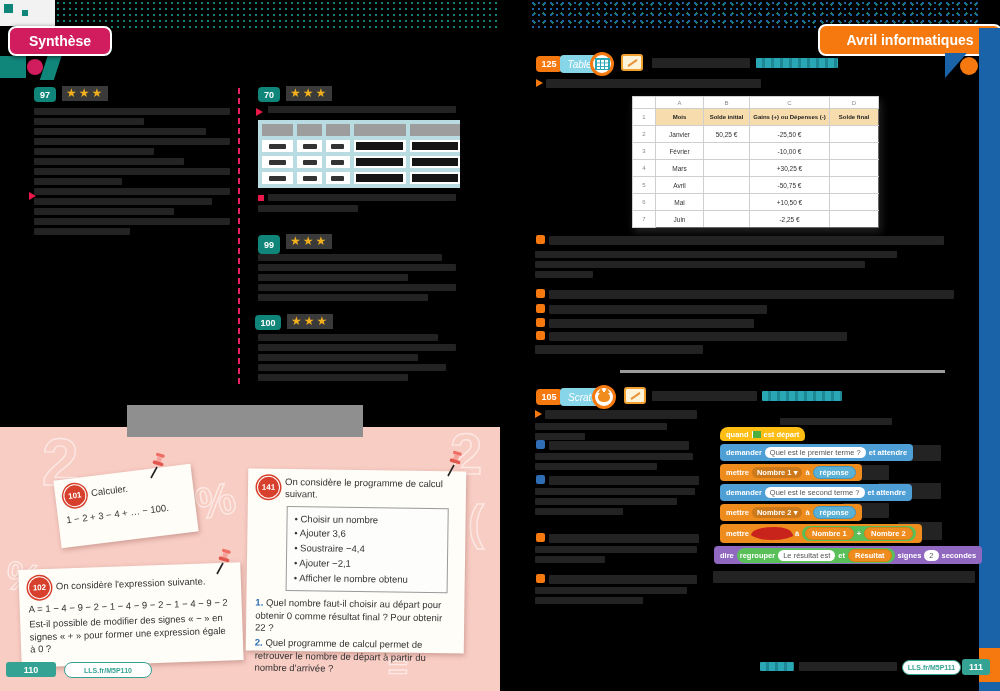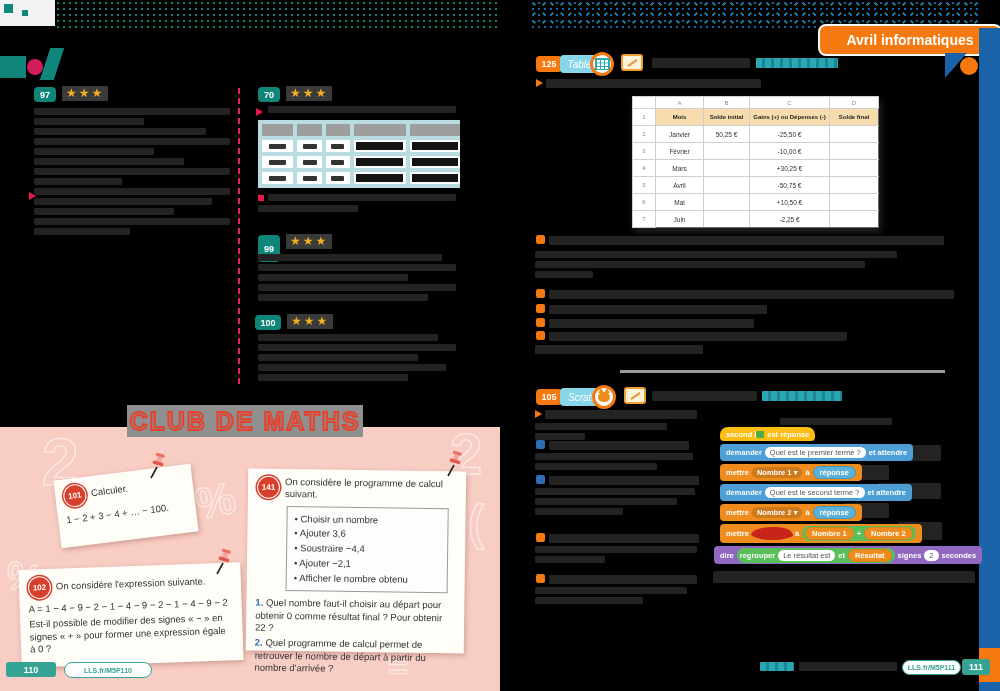--- a/index.html
+++ b/index.html
@@ -106,20 +106,23 @@
   <div class="abs dots-l" style="left:55px;top:0;width:445px;height:28px;"></div>
   <div class="abs dots-r" style="left:530px;top:0;width:450px;height:28px;"></div>
 
   <div class="abs" style="left:0;top:0;width:55px;height:26px;background:#f2f2f2;"></div>
   <div class="abs" style="left:4px;top:4px;width:9px;height:9px;background:#10857a;"></div>
   <div class="abs" style="left:22px;top:10px;width:6px;height:6px;background:#10857a;"></div>
   <div class="abs" style="left:0;top:56px;width:26px;height:22px;background:#10857a;"></div>
   <div class="abs" style="left:27px;top:59px;width:16px;height:16px;border-radius:50%;background:#d11d5d;"></div>
   <div class="abs" style="left:45px;top:48px;width:14px;height:32px;background:#10857a;transform:skewX(-18deg);"></div>
 
+  <div class="abs hdr-badge" style="left:8px;top:26px;width:100px;height:26px;background:#d11d5d;font-size:14px;">
+    <span>Synthèse</span>
+  </div>
   <div class="abs hdr-badge" style="left:818px;top:24px;width:180px;height:28px;background:#f5790f;font-size:14px;">
     <span>Avril informatiques</span>
   </div>
 
   <div class="abs" style="left:979px;top:28px;width:21px;height:663px;background:#1a63a8;"></div>
   <div class="abs" style="left:979px;top:648px;width:21px;height:34px;background:#f5790f;"></div>
   <div class="abs bluetri" style="left:945px;top:53px;"></div>
   <div class="abs" style="left:960px;top:57px;width:18px;height:18px;border-radius:50%;background:#f5790f;"></div>
 
   <div class="abs exbadge" style="left:34px;top:87px;width:22px;height:15px;">
@@ -207,21 +210,21 @@
       </div>
   </div>
   <div class="abs" style="left:258px;top:195px;width:6px;height:6px;background:#e8194a;"></div>
   <div class="abs" style="left:268px;top:194px;width:188px;">
       <div class="rb" style="width: 188px;"></div>
     </div>
   <div class="abs" style="left:258px;top:205px;width:100px;">
       <div class="rb" style="width: 100px;"></div>
     </div>
 
-  <div class="abs exbadge" style="left:258px;top:235px;width:22px;height:27px;">
+  <div class="abs exbadge" style="left:258px;top:235px;width:22px;height:19px;">
     <span>99</span>
   </div>
   <div class="abs stars" style="left:286px;top:234px;"><span>★</span><span>★</span><span>★</span></div>
   <div class="abs" style="left:258px;top:254px;width:198px;">
       <div class="rb" style="width: 184px;"></div>
       <div class="rb" style="width: 198px;"></div>
       <div class="rb" style="width: 150px;"></div>
       <div class="rb" style="width: 198px;"></div>
       <div class="rb" style="width: 170px;"></div>
     </div>
@@ -240,21 +243,20 @@
 
   <div class="abs club" style="left:0;top:427px;width:500px;height:264px;"></div>
   <div class="abs decor" style="left:42px;top:424px;font-size:66px;">2</div>
   <div class="abs decor" style="left:196px;top:476px;font-size:44px;transform:rotate(-12deg);">%</div>
   <div class="abs decor" style="left:450px;top:420px;font-size:58px;">2</div>
   <div class="abs decor" style="left:120px;top:585px;font-size:62px;transform:rotate(8deg);">C</div>
   <div class="abs decor" style="left:6px;top:555px;font-size:40px;transform:rotate(10deg);">%</div>
   <div class="abs decor" style="left:468px;top:495px;font-size:48px;">(</div>
   <div class="abs decor" style="left:388px;top:648px;font-size:34px;">=</div>
   <div class="abs titleband" style="left:127px;top:405px;width:236px;height:32px;"></div>
-  <div class="abs clubtitle" style="left:127px;top:407px;width:236px;">CLUB DE MATHS</div>
 
   <div class="card" style="left:57px;top:472px;width:122px;height:56px;transform:rotate(-7deg);padding:6px 8px;">
     <div style="display:flex;align-items:center;gap:5px;">
       <div class="rbadge">
           <span>101</span>
         </div>
       <span class="t">Calculer.</span>
     </div>
     <div class="t" style="margin-top:6px;">1 − 2 + 3 − 4 + … − 100.</div>
   </div>
@@ -474,23 +476,23 @@
 
   <div class="bar" style="left:780px;top:418px;width:112px;height:7px;"></div>
   <div class="bar" style="left:878px;top:445px;width:63px;height:16px;"></div>
   <div class="bar" style="left:843px;top:465px;width:46px;height:15px;"></div>
   <div class="bar" style="left:878px;top:483px;width:63px;height:16px;"></div>
   <div class="bar" style="left:843px;top:503px;width:46px;height:15px;"></div>
   <div class="bar" style="left:898px;top:522px;width:44px;height:18px;"></div>
   <div class="bar" style="left:713px;top:571px;width:262px;height:12px;"></div>
 
   <div class="sb sb-when" style="left:720px;top:427px;">
-    <span>second</span>
+    <span>quand</span>
     <span class="flag"></span>
-    <span>est réponse</span>
+    <span>est départ</span>
   </div>
   <div class="sb sb-ask" style="left:720px;top:444px;height:17px;">
     <span>demander</span>
     <span class="oval">Quel est le premier terme ?</span>
     <span>et attendre</span>
   </div>
   <div class="sb sb-set" style="left:720px;top:464px;height:17px;">
     <span>mettre</span>
     <span class="dd"><span>Nombre 1</span> <span>▾</span></span>
     <span>à</span>

